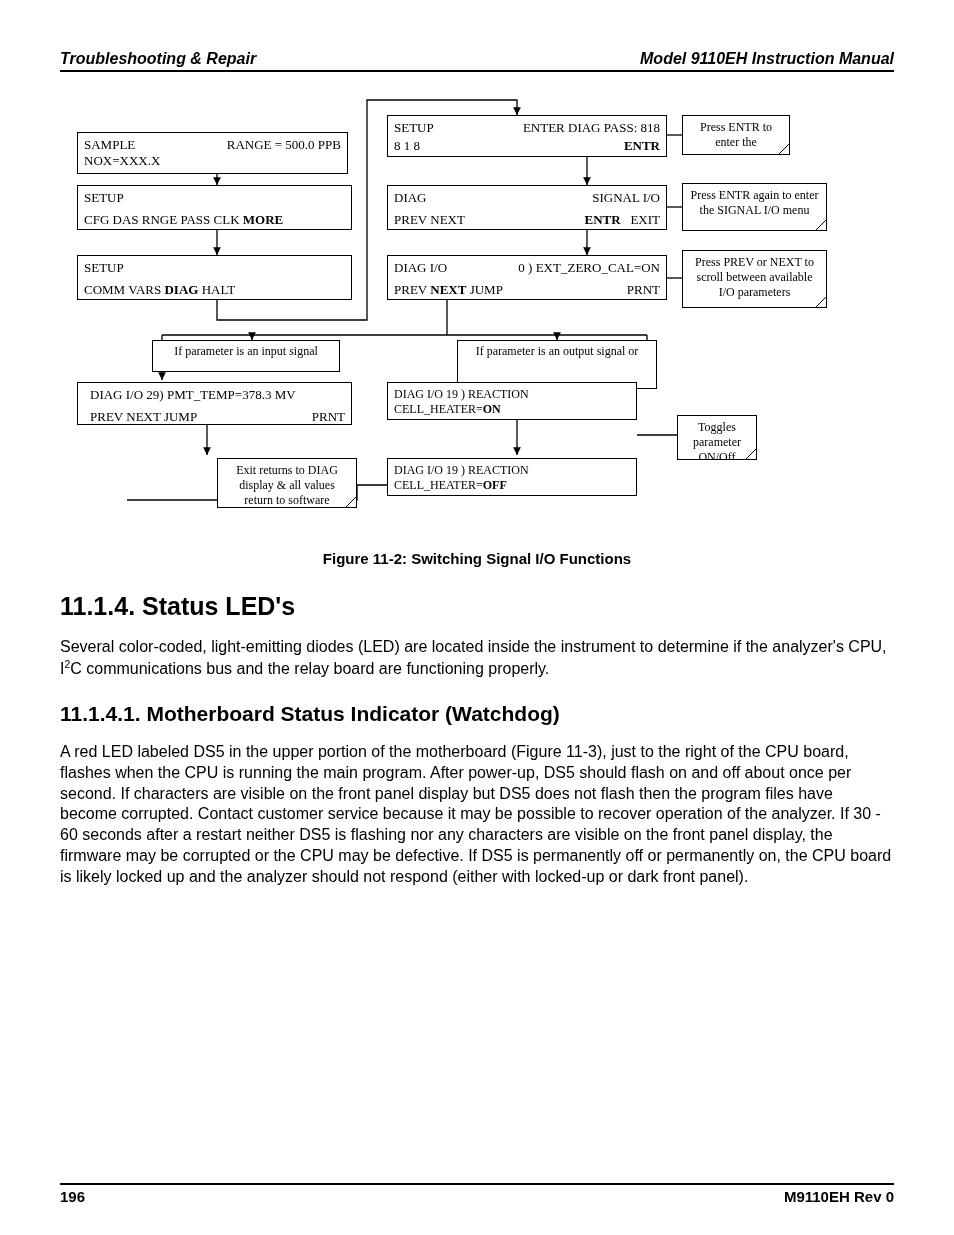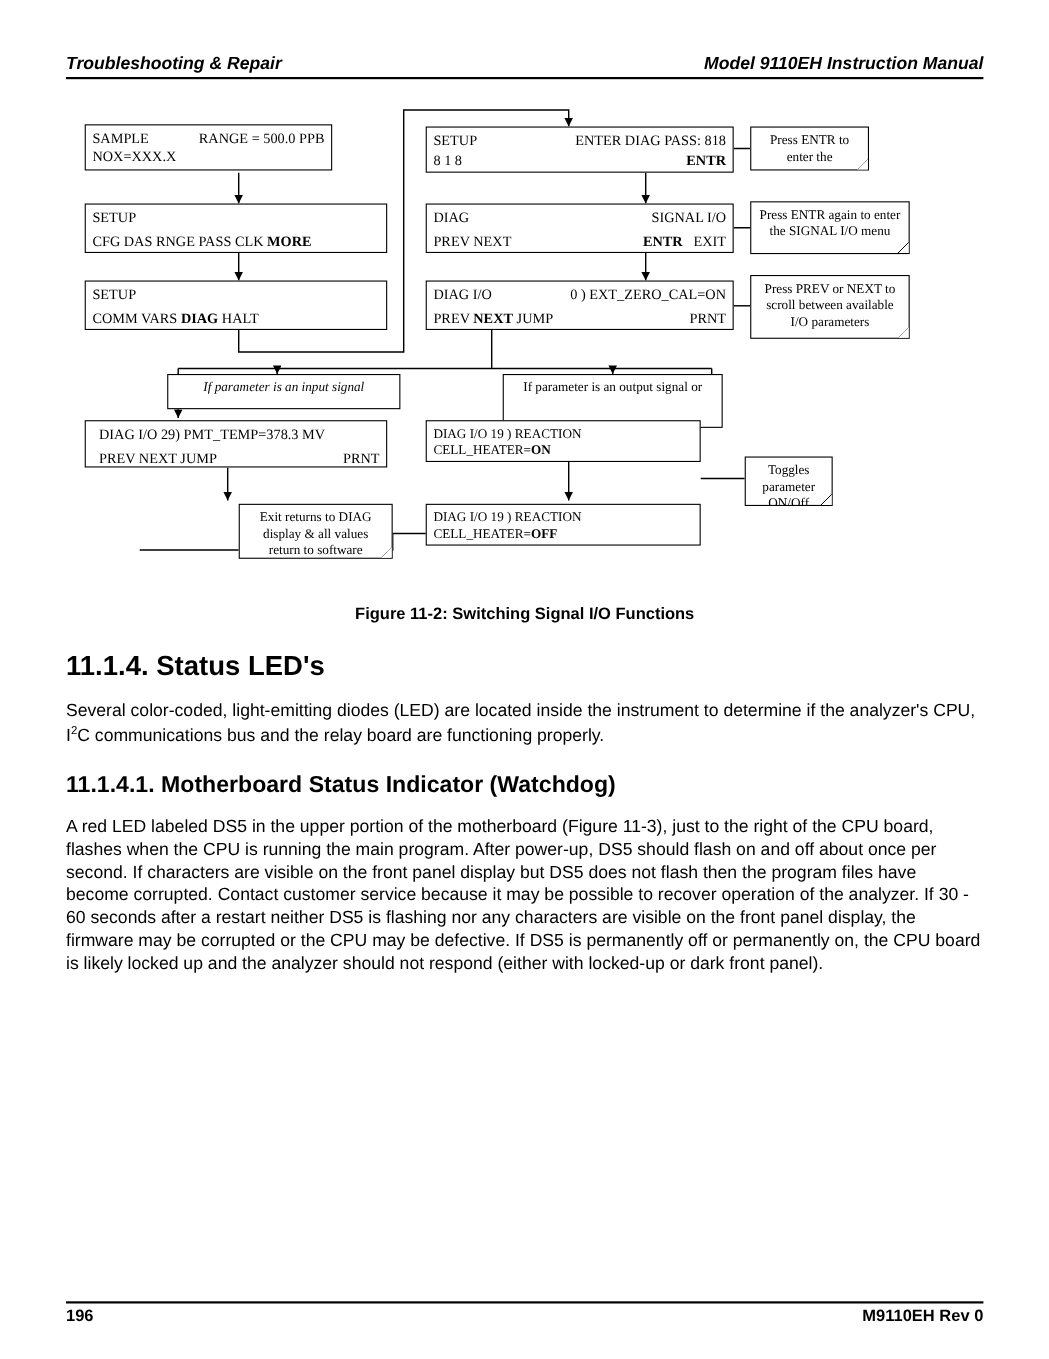--- a/index.html
+++ b/index.html
@@ -62,21 +62,21 @@
       <polyline points="150,410 60,410 " fill="none" stroke="#000" stroke-width="1.3"></polyline>
 
       <line x1="600" y1="45" x2="615" y2="45" stroke="#000" stroke-width="1.3"></line>
       <line x1="600" y1="117" x2="615" y2="117" stroke="#000" stroke-width="1.3"></line>
       <line x1="600" y1="188" x2="615" y2="188" stroke="#000" stroke-width="1.3"></line>
       <line x1="570" y1="345" x2="610" y2="345" stroke="#000" stroke-width="1.3"></line>
 
       <polyline points="330,395 290,395 290,410 270,410" fill="none" stroke="#000" stroke-width="1.3" marker-end="url(#ah)"></polyline>
     </svg>
 
-    <div class="scrn" style="left:10px;top:23px;width:225px;height:42px;">
+    <div class="scrn" style="left:10px;top:42px;width:271px;height:42px;">
       <div class="row2">
           <span>SAMPLE</span>
           <span>RANGE = 500.0 PPB</span>
         </div>
       <div>NOX=XXX.X</div>
     </div>
     <div class="scrn" style="left:10px;top:95px;width:275px;height:45px;">
       <div>SETUP</div>
       <div style="margin-top:6px;"><span>CFG  DAS  RNGE  PASS  CLK</span> <span class="b">MORE</span></div>
     </div>
@@ -109,21 +109,21 @@
       <div class="row2">
           <span>DIAG  I/O</span>
           <span>0 )  EXT_ZERO_CAL=ON</span>
         </div>
       <div class="row2" style="margin-top:6px;">
           <span><span>PREV</span> <span class="b">NEXT</span> <span>JUMP</span></span>
           <span>PRNT</span>
         </div>
     </div>
 
-    <div class="flag" style="left:85px;top:250px;width:212px;height:32px;font-style:italic;"><span>If parameter is an input signal</span></div>
+    <div class="flag" style="left:85px;top:250px;width:188px;height:32px;"><span>If parameter is an input signal</span></div>
     <div class="flag" style="left:390px;top:250px;width:200px;height:49px;"><span>If parameter is an output signal or</span></div>
 
     <div class="scrn" style="left:10px;top:292px;width:275px;height:43px;padding-left:12px;">
       <div>DIAG  I/O      29)  PMT_TEMP=378.3 MV</div>
       <div class="row2" style="margin-top:6px;">
           <span>PREV NEXT JUMP</span>
           <span>PRNT</span>
         </div>
     </div>
     <div class="scrn" style="left:320px;top:292px;width:250px;height:38px;font-size:12px;">

